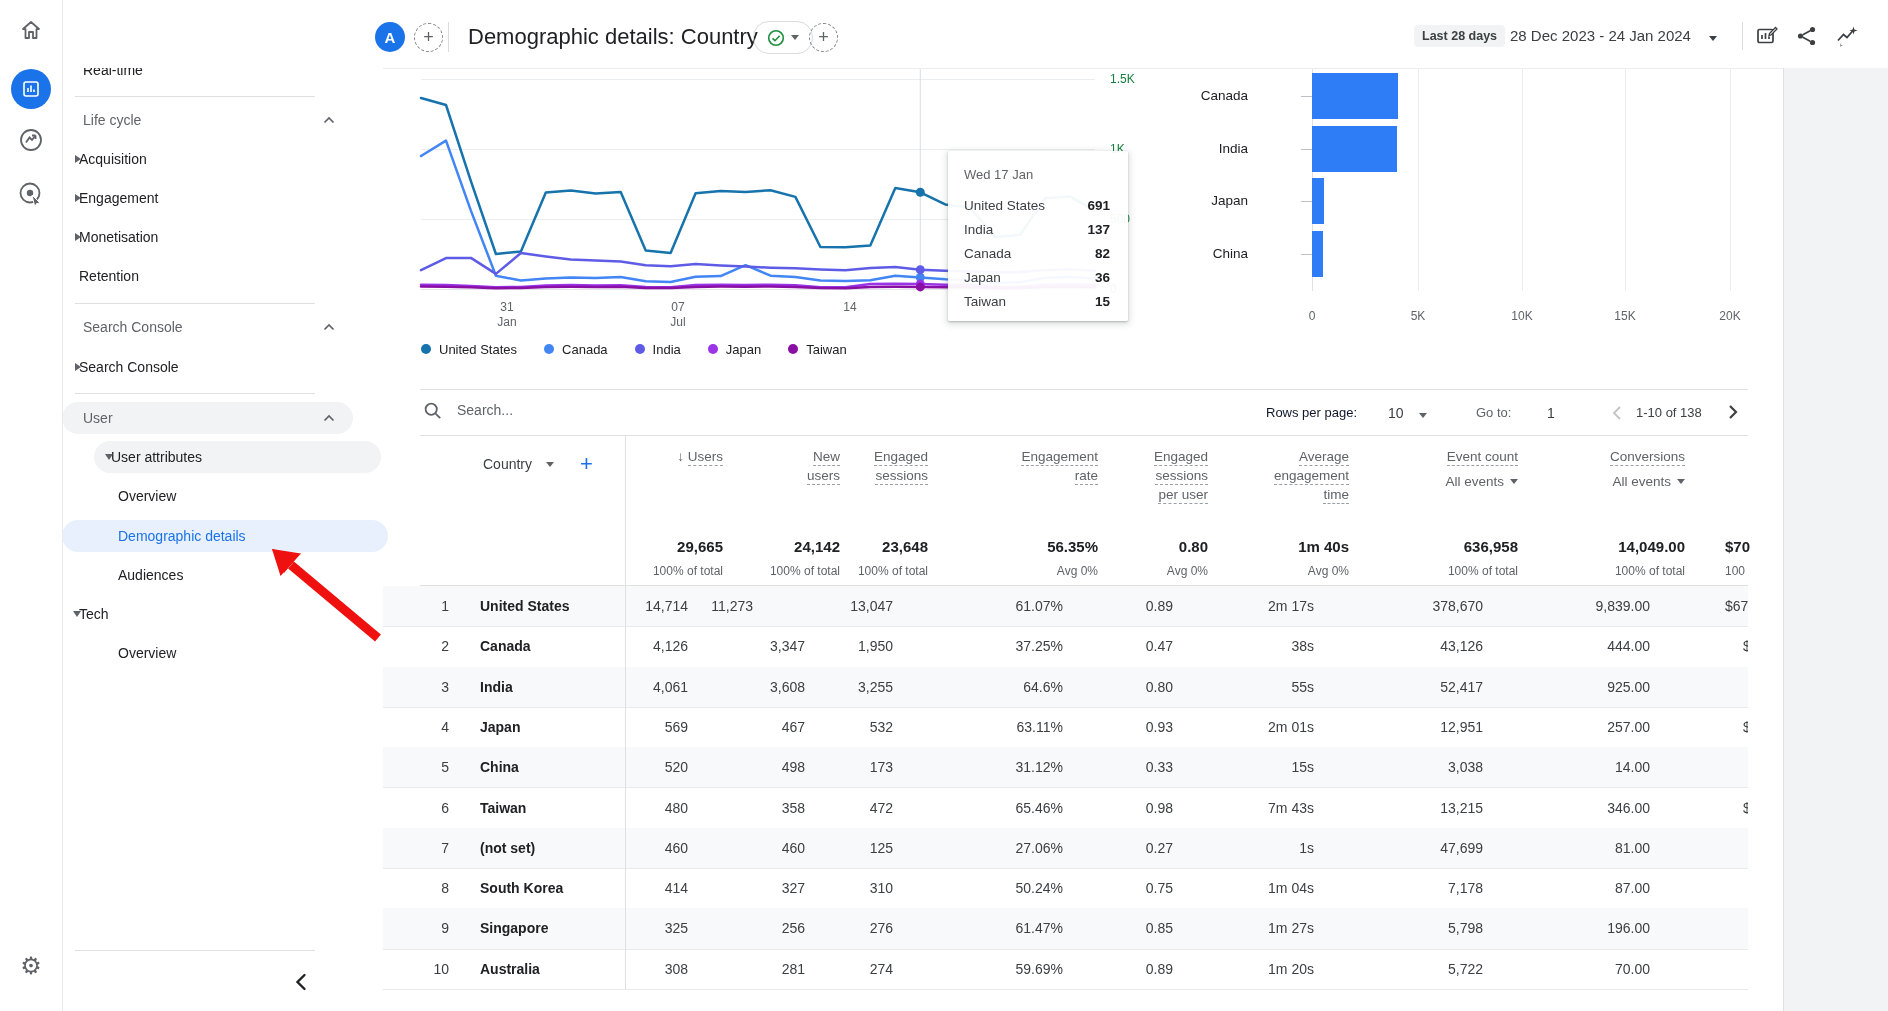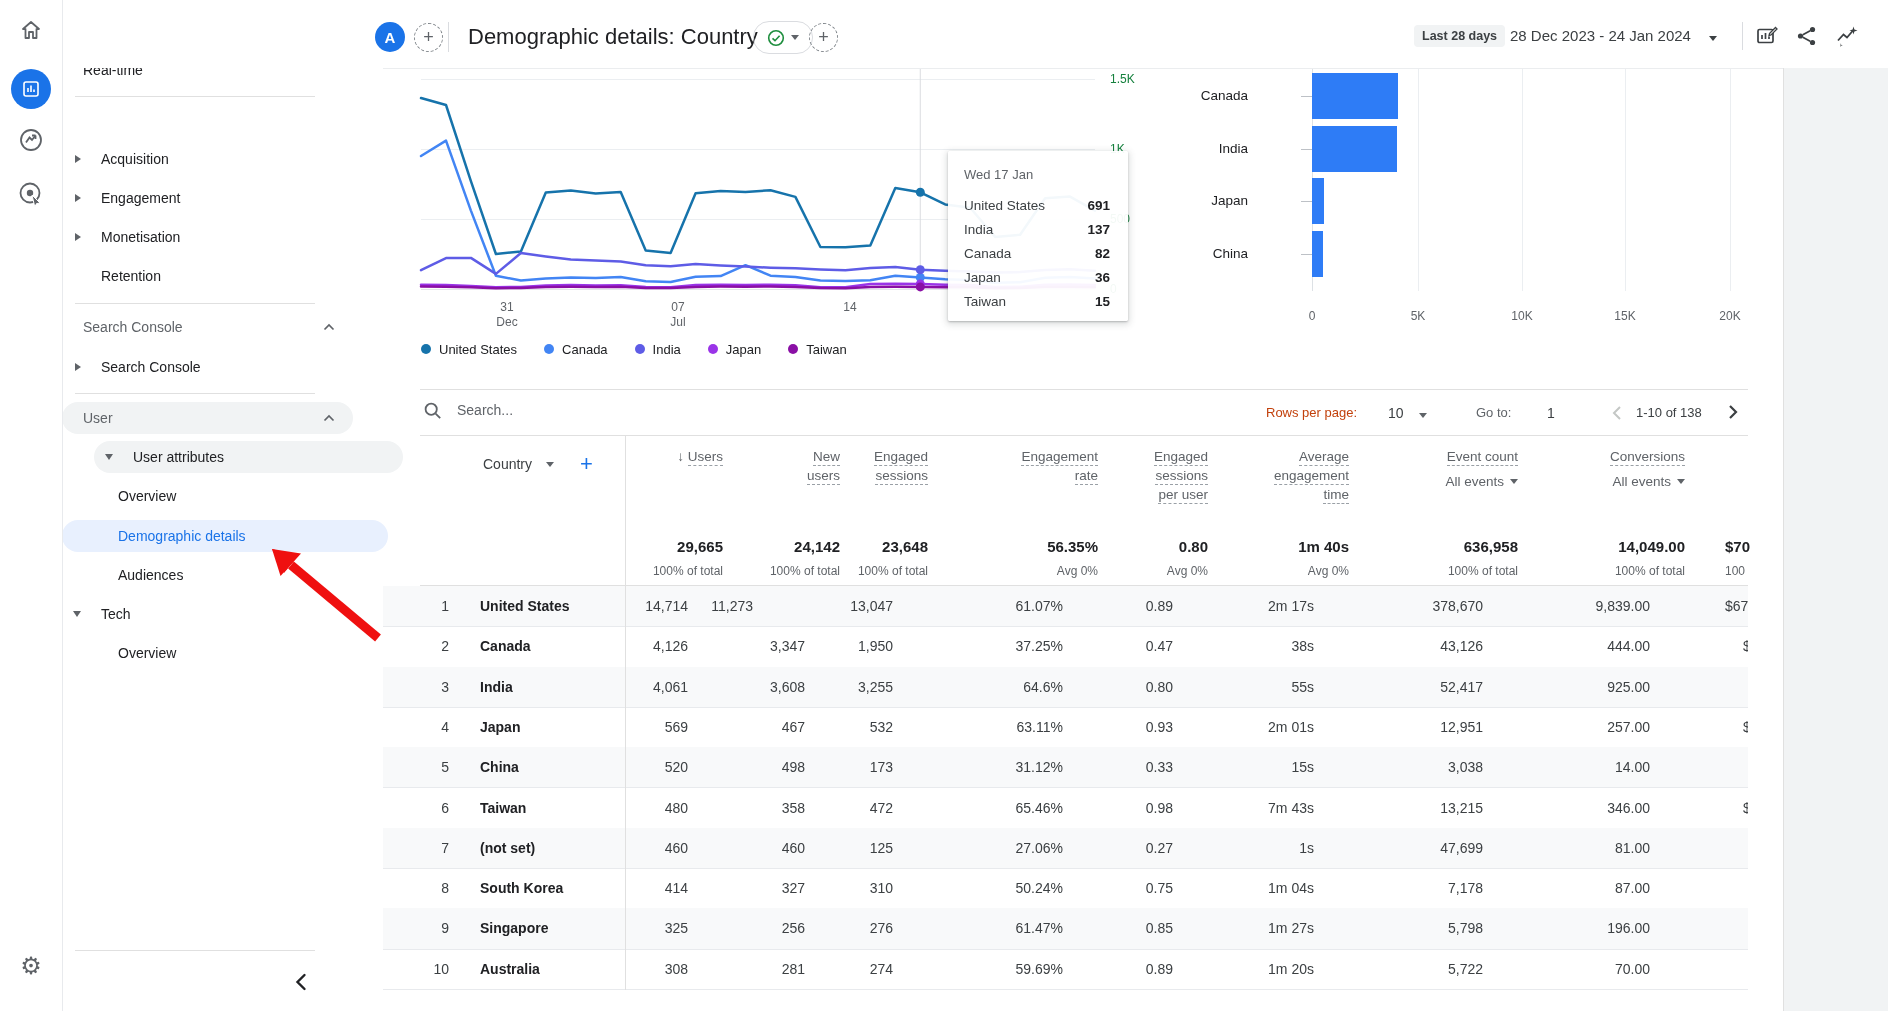--- a/index.html
+++ b/index.html
@@ -11,21 +11,21 @@
   #rail{left:0;top:0;width:62px;height:1011px;background:#fff;border-right:1px solid #e8eaed;z-index:30;}
   .rail-btn{position:absolute;left:11px;width:40px;height:40px;display:flex;align-items:center;justify-content:center;border-radius:50%;}
   .rail-active{background:#1a73e8;}
   
   #drawer{left:62px;top:0;width:321px;height:1011px;background:#fff;z-index:20;}
   .nav-item{position:absolute;left:0;width:270px;height:32px;display:flex;align-items:center;
             font-size:14px;color:#202124;border-radius:16px;}
   .nav-sect{color:#5f6368;}
   .nav-pill-gray{background:#f1f3f4;}
   .nav-pill-blue{background:#e8f0fe;color:#1a73e8;}
-  .pad1{padding-left:21px;}  .pad2{padding-left:39px;text-align:right;}  .pad3{padding-left:56px;}
+  .pad1{padding-left:21px;}  .pad2{padding-left:17px;text-align:right;}  .pad3{padding-left:56px;}
   .tri{width:0;height:0;position:absolute;}
   .tri-r{left:13px;border-top:4.5px solid transparent;border-bottom:4.5px solid transparent;border-left:6px solid #5f6368;}
   .tri-d{left:11px;border-left:4.5px solid transparent;border-right:4.5px solid transparent;border-top:6px solid #5f6368;}
   .chev-up{position:absolute;right:18px;top:12px;}
   .nav-div{position:absolute;left:13px;width:240px;border-top:1px solid #e0e0e0;}
   
   #hdr{left:0;top:0;width:1888px;height:68px;background:#fff;z-index:25;}
   .hdr-circ{position:absolute;border-radius:50%;display:flex;align-items:center;justify-content:center;}
   .dash-circ{border:1px dashed #80868b;color:#5f6368;font-size:18px;width:27px;height:27px;}
   .vdiv{position:absolute;border-left:1px solid #dadce0;}
@@ -155,20 +155,26 @@
 
 <div id="drawer" class="abs">
   <div class="nav-item pad1" style="top:15px;">
       <span>Reports snapshot</span>
     </div>
   <div class="nav-item pad1" style="top:54px;">
       <span>Real-time</span>
     </div>
   <div class="nav-div" style="top:96px;"></div>
 
+  <div class="nav-item nav-sect pad1" style="top:104px;">
+    <span>Life cycle</span>
+    <svg class="chev-up" width="12" height="8" viewBox="0 0 12 8">
+        <path d="M1.5 6.5 L6 2 L10.5 6.5" fill="none" stroke="#5f6368" stroke-width="1.7"></path>
+      </svg>
+  </div>
   <div class="nav-item pad2" style="top:143px;">
       <span class="tri tri-r"></span>
       <span>Acquisition</span>
     </div>
   <div class="nav-item pad2" style="top:182px;">
       <span class="tri tri-r"></span>
       <span>Engagement</span>
     </div>
   <div class="nav-item pad2" style="top:221px;">
       <span class="tri tri-r"></span>
@@ -242,21 +248,21 @@
       <circle cx="537.3" cy="200.8" r="4.5" fill="#5e5ce6"></circle>
       <circle cx="537.3" cy="215.0" r="4.5" fill="#9a34e8"></circle>
       <circle cx="537.3" cy="217.9" r="4.5" fill="#8a0fa5"></circle>
     </svg>
   <div class="ytick" style="top:3px;">1.5K</div>
   <div class="ytick" style="top:73px;">1K</div>
   <div class="ytick" style="top:143px;">500</div>
   <div class="ytick" style="top:213px;">0</div>
   <div class="xtick" style="left:99px;top:231px;">
     <div>31</div>
-      <div>Dec</div>
+      <div>Jan</div>
     </div>
   <div class="xtick" style="left:270px;top:231px;">
     <div>07</div>
       <div>Jul</div>
     </div>
   <div class="xtick" style="left:442px;top:231px;">
     <div>14</div>
     </div>
 
   <div id="legend" class="abs">
@@ -336,21 +342,21 @@
   </div>
 
   <div class="hdiv" style="top:320px;"></div>
   <div id="search-row" class="abs">
     <svg class="abs" style="left:3px;top:12px;" width="20" height="20" viewBox="0 0 20 20">
       <circle cx="8.2" cy="8.2" r="5.6" fill="none" stroke="#5f6368" stroke-width="1.8"></circle>
       <path d="M12.6 12.6 L17.2 17.2" stroke="#5f6368" stroke-width="1.8"></path>
     </svg>
     <input id="search-input" placeholder="Search..." style="">
   </div>
-  <div class="tb-txt" style="left:883px;color:#c2410c;">Rows per page:</div>
+  <div class="tb-txt" style="left:883px;color:#0f172a;">Rows per page:</div>
   <div class="tb-txt" style="left:1005px;font-size:14px;">
     <span>10</span>
     <span class="car" style="margin-left:12px;"></span>
   </div>
   <div class="tb-txt" style="left:1093px;color:#5f6368;">Go to:</div>
   <div class="tb-txt" style="left:1164px;font-size:14px;">1</div>
   <svg class="abs" style="left:1228px;top:336px;" width="12" height="16" viewBox="0 0 12 16">
     <path d="M9 2 L3 8 L9 14" fill="none" stroke="#c4c7c5" stroke-width="2"></path>
   </svg>
   <div class="tb-txt" style="left:1253px;">1-10 of 138</div>

